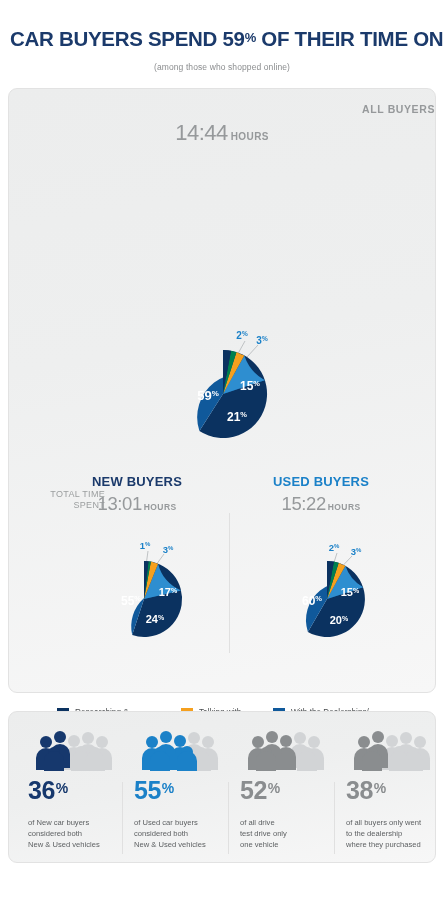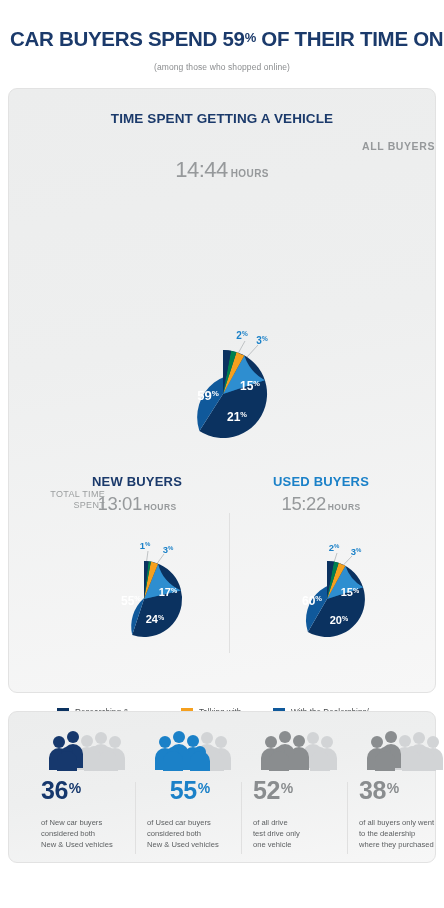--- a/index.html
+++ b/index.html
@@ -120,21 +120,21 @@
   .legend-swatch {
     width: 12px; height: 12px; flex: 0 0 12px; margin-top: 1px; margin-right: 6px;
   }
   .legend-text {
     font-size: 8.2px;
     line-height: 1.38;
     color: #4a4d4f;
   }
 
   
-  .stats { display: flex; height: 100%; padding: 14px 20px 10px; }
+  .stats { display: flex; height: 100%; padding: 14px 7px 10px; }
   .stat {
     flex: 1 1 0;
     position: relative;
     padding: 0 8px 0 12px;
     display: flex;
     flex-direction: column;
   }
   .stat + .stat::before {
     content: "";
     position: absolute;
@@ -142,36 +142,35 @@
     width: 1px; height: 72px;
     background: #e0e0e0;
   }
   .stat-icons { height: 46px; display: flex; align-items: flex-end; }
   .stat-pct { margin-top: 6px; line-height: 1; }
   .stat-pct .num { font-size: 25px; font-weight: 700; letter-spacing: -0.5px; }
   .stat-pct .sym { font-size: 14px; font-weight: 700; vertical-align: 6px; margin-left: 1px; }
   .stat-desc { margin-top: 14px; font-size: 7.6px; line-height: 1.45; color: #5c5f61; }
 
   .c-navy  { color: #16386d; }
-  .c-blue  { color: #1b81c8; text-align: center; }
+  .c-blue  { color: #1b81c8; }
   .c-gray  { color: #8a8d8f; }
 </style>
 </head>
 <body>
 
 <div class="page">
 
   <div class="header">
     <h1><span>CAR BUYERS SPEND </span><span>59</span><span class="pct">%</span><span> OF THEIR TIME ONLINE</span></h1>
     <div class="subtitle">(among those who shopped online)</div>
   </div>
 
   <div class="panel panel-main">
 
-    <div class="chart-title">TIME SPENT GETTING A VEHICLE</div>
     <div class="all-buyers-label">ALL BUYERS</div>
     <div class="all-buyers-hours">
       <span class="time">14:44</span><span class="unit">HOURS</span>
     </div>
 
     <div class="pie-wrap pie-top">
       <svg width="140" height="128" viewBox="0 0 140 128">
 
         <g stroke="#b9bcbe" stroke-width="0.9" fill="none">
           <line x1="76.5" y1="26.5" x2="84" y2="13"></line>

